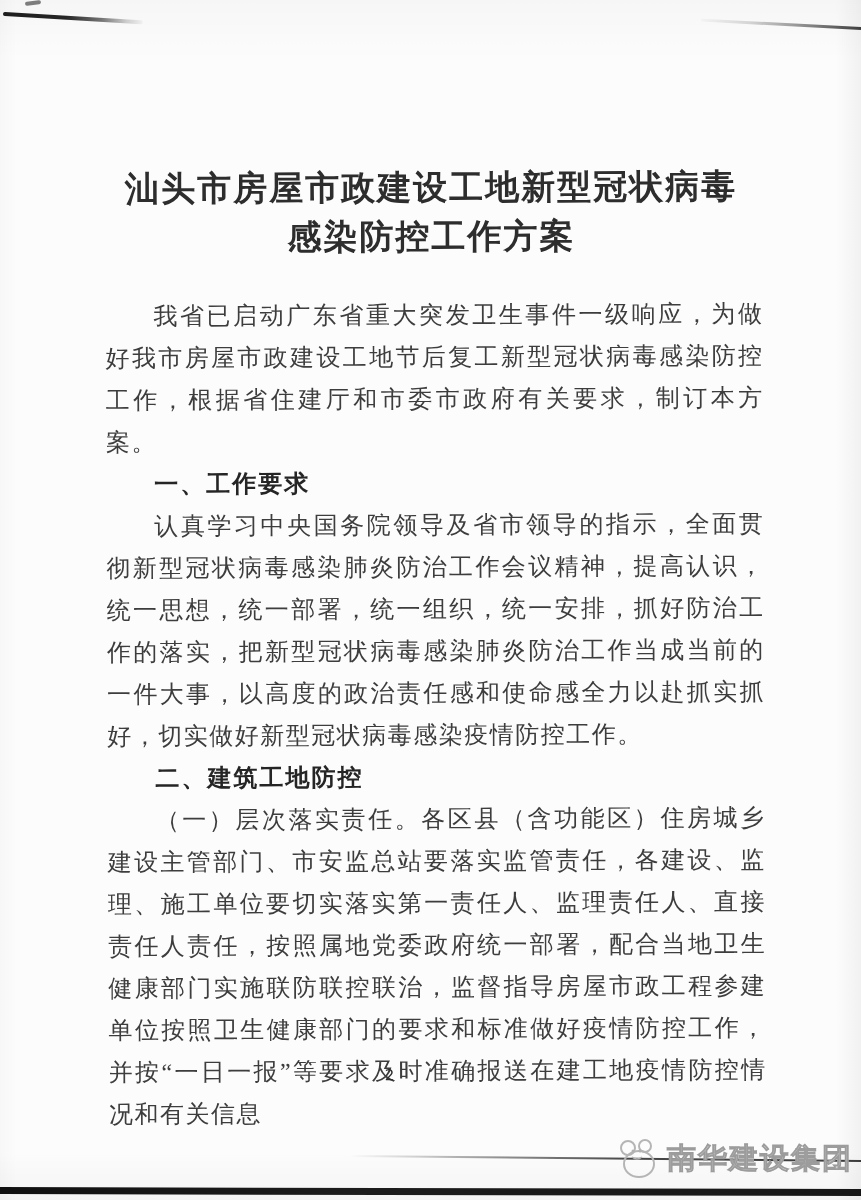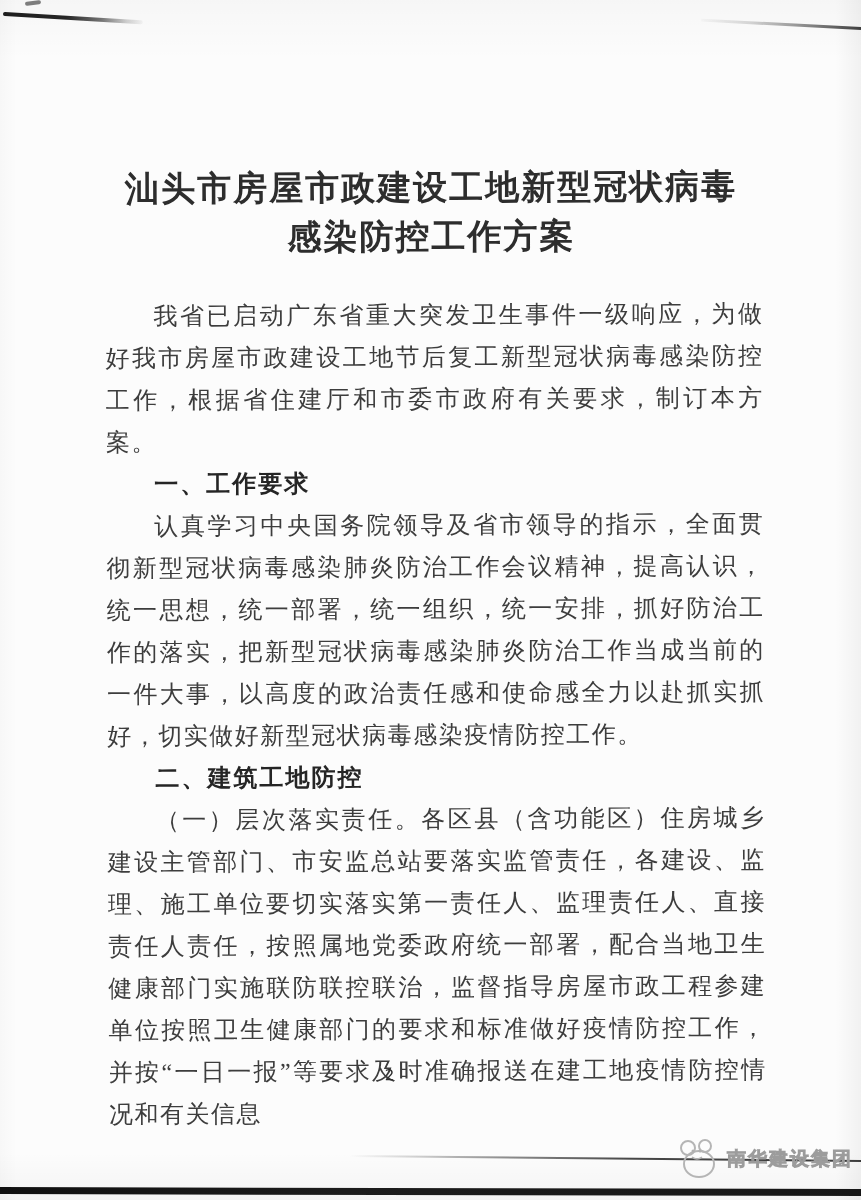--- a/index.html
+++ b/index.html
@@ -122,21 +122,21 @@
   .watermark {
     position: absolute;
     right: 8px;
     top: 1136px;
     display: flex;
     align-items: center;
     gap: 3px;
   }
   .watermark-text {
     font-family: "Liberation Sans", sans-serif;
-    font-size: 19px;
+    font-size: 29px;
     font-weight: 700;
     letter-spacing: 2px;
     color: #d2d2d2;
     -webkit-text-stroke: 0.8px #9c9c9c;
     white-space: nowrap;
   }
   .mascot { width: 52px; height: 46px; }
 </style>
 </head>
 <body>

